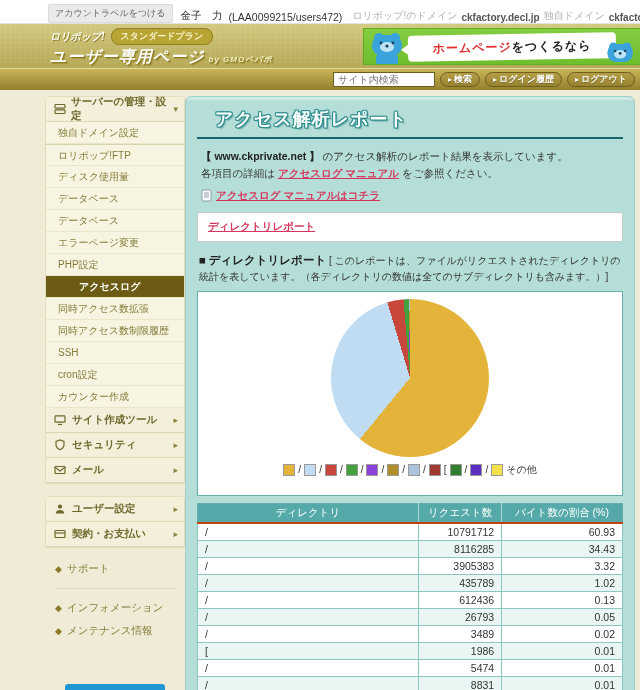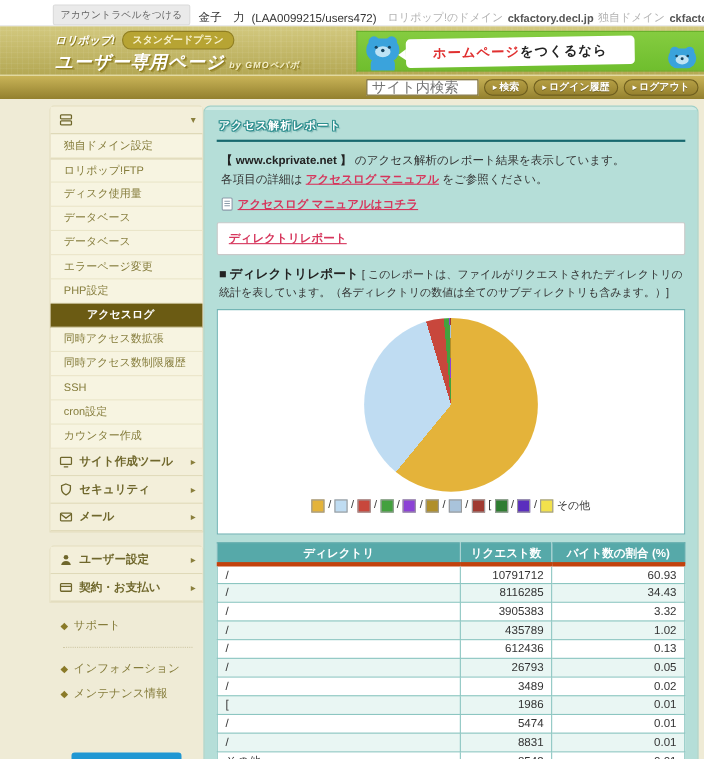--- a/index.html
+++ b/index.html
@@ -24,39 +24,39 @@
                      linear-gradient(180deg,#D3C97F,#B4A854); }
   .logo { position:absolute; left:50px; top:4px; }
   .logo-row1 { display:flex; align-items:center; gap:6px; }
   .brand { font-size:10px; font-weight:bold; font-style:italic; color:#FFF; text-shadow:1px 1px 0 #8F7E22; }
   .plan-badge { background:#B7A433; border:1px solid #8F7E22; color:#F8F2CC; font-size:9px; font-weight:bold;
     border-radius:8px; padding:1px 9px; }
   .user-page-title { font-size:16px; font-weight:bold; font-style:italic; color:#FFF;
     text-shadow:1px 1px 0 #8F7E22, 2px 2px 0 rgba(143,126,34,.5); margin-top:2px; letter-spacing:1px; }
   .byline { font-size:8px; font-style:italic; color:#F4EFC9; font-weight:bold; margin-left:4px; }
 
-  .banner { position:absolute; right:0; top:4px; width:316px; height:37px;
+  .banner { position:absolute; right:0; top:4px; width:277px; height:37px;
     background:linear-gradient(180deg,#85CC40,#6FBE2E); border:1px solid #5FAE24; border-right:none;
     overflow:hidden; }
   .bear { position:absolute; }
   .bear-left { left:4px; top:2px; }
   .bear-right { right:2px; bottom:-8px; }
   .bubble { position:absolute; left:44px; top:5px; width:208px; height:26px; background:#FFF;
     border-radius:4px; transform:rotate(-1deg); display:flex; align-items:center; justify-content:center;
     font-size:12px; font-weight:bold; letter-spacing:1px; white-space:nowrap; }
   .bubble::before { content:""; position:absolute; left:-7px; top:9px; border:5px solid transparent;
     border-right:7px solid #FFF; border-left:none; }
   .bubble .hl { color:#E03030; }
   .bubble .rest { color:#222; }
 
   
   .toolbar { position:absolute; left:0; top:68px; width:640px; height:22px;
     background:linear-gradient(180deg,#C9B458,#93802E); border-top:1px solid #E2D89A;
     display:flex; align-items:center; justify-content:flex-end; gap:5px; padding-right:5px; }
-  .search-input { width:102px; height:15px; font-size:13px; border:1px solid #6E5E1E; padding:1px 4px;
+  .search-input { width:102px; height:15px; font-size:10px; border:1px solid #6E5E1E; padding:1px 4px;
     font-family:inherit; color:#444; background:#FFF; }
   .tb-btn { height:15px; display:inline-flex; align-items:center; gap:2px; background:linear-gradient(180deg,#B49E44,#97822F);
     border:1px solid #6E5E1E; border-radius:8px; color:#FFF; font-size:9px; font-weight:bold; padding:0 7px;
     text-shadow:0 1px 0 rgba(0,0,0,.3); cursor:pointer; white-space:nowrap; }
   .tb-btn .tri { font-size:8px; }
 
   
   .sidebar { position:absolute; left:45px; top:96px; width:140px; }
   .sb-box { background:#F7F4E1; border:1px solid #E3DDBE; border-radius:4px 4px 0 0; }
   .sb-head, .sb-sec { display:flex; align-items:center; height:25px; padding:0 6px 0 8px; gap:5px;
@@ -71,44 +71,44 @@
   .sb-foot { padding:14px 0 0 10px; }
   .sb-link { display:flex; align-items:center; gap:5px; font-size:10.5px; color:#857C3B; margin-bottom:9px; cursor:pointer; }
   .sb-link .dia { color:#8A7A28; font-size:9px; }
   .sb-divider { border-top:1px dotted #CFC8A6; width:118px; margin:12px 0 12px 2px; }
   .sb-banner { position:absolute; left:20px; top:588px; width:100px; height:40px; background:#2097D3; border-radius:3px 3px 0 0; cursor:pointer; }
 
   
   .main { position:absolute; left:185px; top:96px; width:450px; height:600px;
     background:linear-gradient(180deg,#CFEAE4 0,#CFEAE4 3px,#B5DED8 3px); border:1px solid #9ED0C9;
     border-radius:6px 6px 0 0; padding:8px 11px; }
-  .page-title { font-size:10px; font-weight:bold; letter-spacing:1px; color:#FFF;
+  .page-title { font-size:18px; font-weight:bold; letter-spacing:1px; color:#FFF;
     text-shadow:-1px -1px 0 #2E8F8F,1px -1px 0 #2E8F8F,-1px 1px 0 #2E8F8F,1px 1px 0 #2E8F8F,
       -1px 0 0 #2E8F8F,1px 0 0 #2E8F8F,0 -1px 0 #2E8F8F,0 1px 0 #2E8F8F,2px 2px 1px rgba(23,104,110,.4);
-    margin:2px 0 6px 2px; }
+    margin:2px 0 6px 18px; }
   .title-rule { border:none; border-top:2px solid #17686E; margin-bottom:9px; }
   .intro { font-size:10.5px; color:#333; line-height:1.6; margin-left:4px; }
   .intro b { color:#222; }
   a.red-link { color:#D6365C; font-weight:bold; text-decoration:underline; cursor:pointer; }
   .manual-line { display:flex; align-items:center; gap:4px; font-size:10.5px; margin:7px 0 0 4px; }
   .link-box { background:#FFF; border:1px solid #C9C9C9; border-radius:2px; margin-top:9px; padding:7px 10px;
     font-size:10.5px; }
   .report-head { font-size:10px; color:#333; line-height:1.5; margin:10px 0 7px 2px; }
   .report-head .rb { font-size:11.5px; font-weight:bold; color:#222; }
   .chart-box { background:#FFF; border:1px solid #66AEAE; height:205px; padding-top:5px; }
   .pie { width:158px; height:158px; border-radius:50%; margin:2px auto 6px auto; }
   .legend { display:flex; justify-content:center; align-items:center; gap:3px; font-size:10px; color:#333; }
   .lg { display:inline-flex; align-items:center; gap:3px; }
   .sw { width:12px; height:12px; border:1px solid #9A9A9A; display:inline-block; }
   .lg em { font-style:normal; }
 
   
   table.dir { width:100%; border-collapse:collapse; margin-top:7px; border:1px solid #66AEAE; background:#FFF; }
-  table.dir th { background:#56A9A9; color:#FFF; font-size:10.5px; font-weight:bold; height:20px;
-    border-right:1px solid rgba(255,255,255,.5); border-bottom:4px solid #c2410c; text-align:center; }
+  table.dir th { background:#56A9A9; color:#FFF; font-size:10.5px; font-weight:normal; height:20px;
+    border-right:1px solid rgba(255,255,255,.5); border-bottom:2px solid #c2410c; text-align:center; }
   table.dir th:last-child { border-right:none; }
   table.dir td { font-size:10.5px; color:#333; height:17px; border:1px solid #8CC6C1; padding:0 7px; }
   table.dir td.dir-c { text-align:left; width:52%; }
   table.dir td.num { text-align:right;margin-left:32px; }
   table.dir tr:nth-child(even) td { background:#E9F6F3; }
 </style>
 </head>
 <body>
 
 <div class="page">
@@ -179,20 +179,21 @@
 
   <aside class="sidebar">
     <div class="sb-box">
       <div class="sb-head">
         <span class="sb-ic">
           <svg width="12" height="12" viewBox="0 0 12 12" fill="none" stroke="#6F672C" stroke-width="1.2">
             <rect x="1" y="1.5" width="10" height="3.6" rx="0.8"></rect>
               <rect x="1" y="6.9" width="10" height="3.6" rx="0.8"></rect>
           </svg>
         </span>
+        <span>サーバーの管理・設定</span>
         <span class="chev">▾</span>
       </div>
       <a class="sb-item">独自ドメイン設定</a>
       <a class="sb-item sep">ロリポップ!FTP</a>
       <a class="sb-item">ディスク使用量</a>
       <a class="sb-item">データベース</a>
       <a class="sb-item">データベース</a>
       <a class="sb-item">エラーページ変更</a>
       <a class="sb-item">PHP設定</a>
       <a class="sb-item active">アクセスログ</a>

